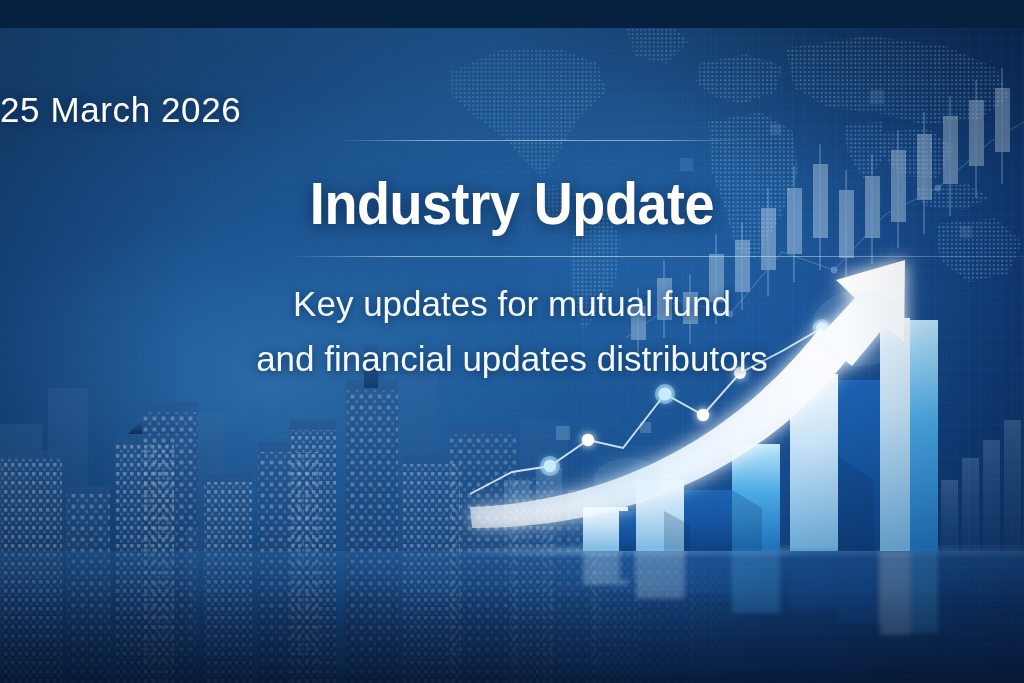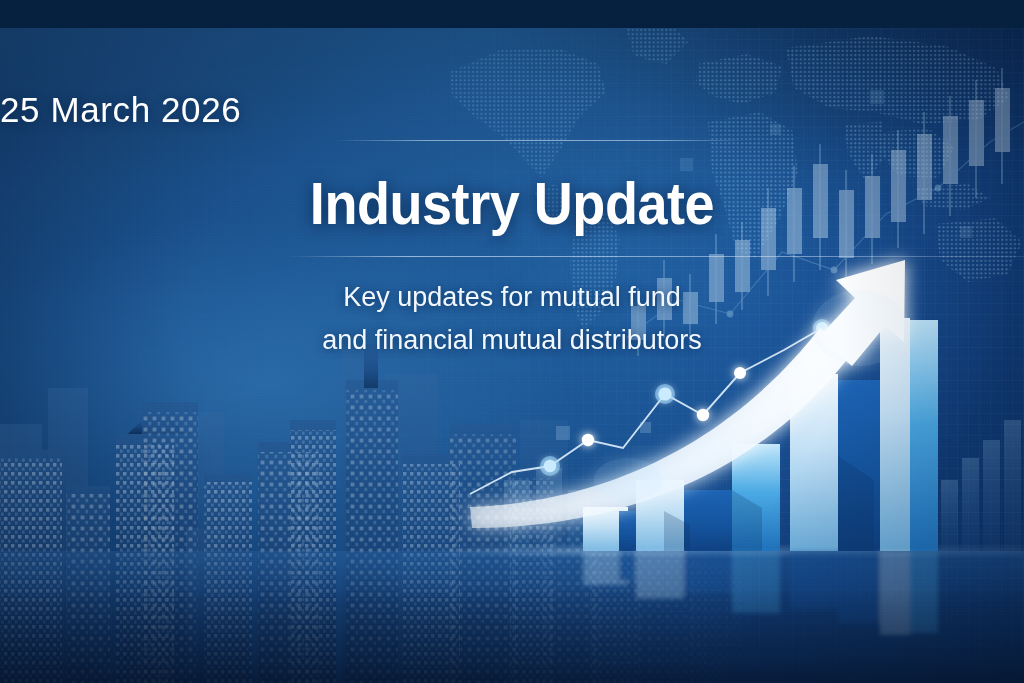--- a/index.html
+++ b/index.html
@@ -90,21 +90,21 @@
     background:linear-gradient(90deg, rgba(225,240,254,0) 0%, rgba(225,240,254,.62) 16%, rgba(225,240,254,.45) 72%, rgba(225,240,254,.10) 100%);
   }
   .headline{
     position:absolute;left:0;width:1024px;top:141px;text-align:center;
     font-size:60px;font-weight:700;color:#ffffff;letter-spacing:-.5px;
     transform:scaleX(.90);transform-origin:center top;
     text-shadow:0 2px 16px rgba(6,28,62,.70);
   }
   .subtitle{
     position:absolute;left:0;width:1024px;top:248px;text-align:center;
-    font-size:27px;font-weight:400;line-height:1.58;color:#f2f8ff;
+    font-size:35px;font-weight:400;line-height:1.58;color:#f2f8ff;
     text-shadow:0 1px 9px rgba(8,34,70,.70);
   }
   .sub-l2{display:block;}
 </style>
 </head>
 <body>
 
 <div id="banner">
 
   <div class="layer bg-base"></div>
@@ -425,16 +425,16 @@
   <div class="layer bg-grain"></div>
   <div class="layer bg-vignette"></div>
   <div class="layer bottomdark"></div>
 
   <div class="date">25 March 2026</div>
   <div class="rule rule-1"></div>
   <div class="headline">Industry Update</div>
   <div class="rule rule-2"></div>
   <div class="subtitle">
     <span class="sub-l1">Key updates for mutual fund</span>
-    <span class="sub-l2">and financial mutual distributors</span>
+    <span class="sub-l2">and financial updates distributors</span>
   </div>
 
 </div>
 
 </body></html>

